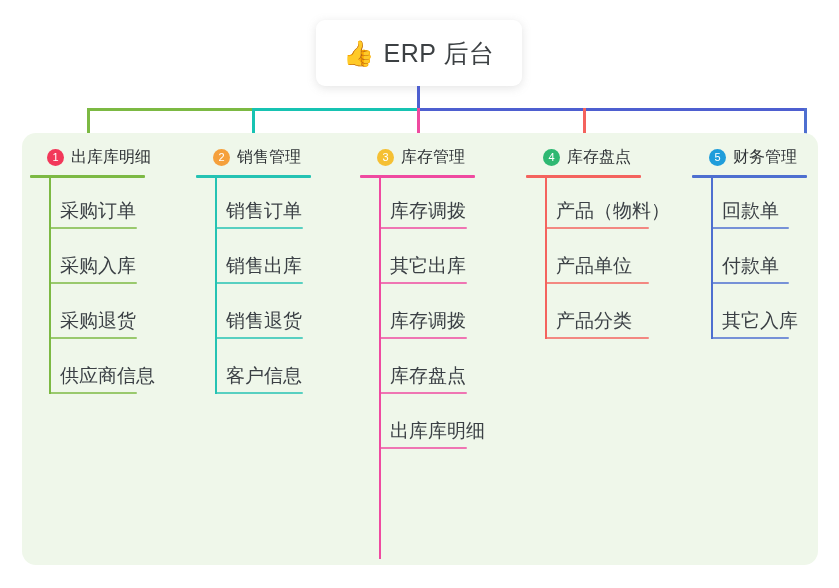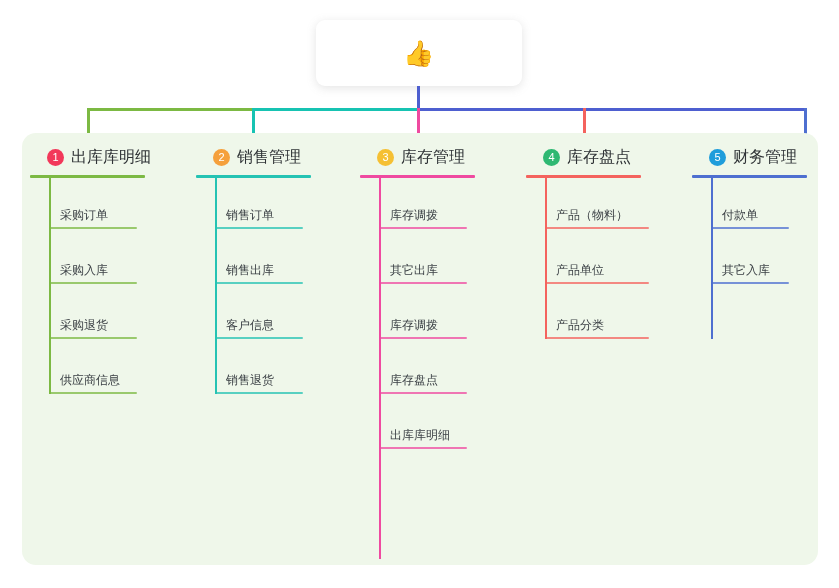--- a/index.html
+++ b/index.html
@@ -109,39 +109,40 @@
     width: 2px;
   }
   .leaf {
     position: relative;
     height: 55px;
   }
   .leaf-text {
     position: absolute;
     left: 30px;
     bottom: 9px;
-    font-size: 12px;
+    font-size: 19px;
     color: #3b4045;
     white-space: nowrap;
   }
   .leaf-rule {
     position: absolute;
     left: 19px;
     bottom: 4px;
     height: 2px;
     border-radius: 1px;
   }
 </style>
 </head>
 <body>
 
 <div id="canvas">
 
   <div class="root-node">
     <span class="root-emoji">👍</span>
+    <span class="root-label">ERP 后台</span>
   </div>
 
   <div class="conn" style="left:417px; top:86px; width:3px; height:24px; background:#4e5fd0;"></div>
 
   <div class="conn" style="left:87px; top:108px; width:167px; height:3px; background:#7cb943;"></div>
   <div class="conn" style="left:252px; top:108px; width:167px; height:3px; background:#17c3b2;"></div>
   <div class="conn" style="left:417px; top:108px; width:390px; height:3px; background:#4e5fd0;"></div>
 
   <div class="conn" style="left:87px; top:108px; width:3px; height:40px; background:#7cb943;"></div>
   <div class="conn" style="left:252px; top:108px; width:3px; height:40px; background:#17c3b2;"></div>
@@ -188,25 +189,25 @@
           <div class="stem" style="background: rgb(37, 195, 179); height: 216px;"></div>
           <div class="leaf">
             <span class="leaf-text">销售订单</span>
             <div class="leaf-rule" style="background: rgb(37, 195, 179); width: 88px; opacity: 0.75;"></div>
           </div>
           <div class="leaf">
             <span class="leaf-text">销售出库</span>
             <div class="leaf-rule" style="background: rgb(37, 195, 179); width: 88px; opacity: 0.75;"></div>
           </div>
           <div class="leaf">
+            <span class="leaf-text">销售退货</span>
+            <div class="leaf-rule" style="background: rgb(37, 195, 179); width: 88px; opacity: 0.75;"></div>
+          </div>
+          <div class="leaf">
             <span class="leaf-text">客户信息</span>
-            <div class="leaf-rule" style="background: rgb(37, 195, 179); width: 88px; opacity: 0.75;"></div>
-          </div>
-          <div class="leaf">
-            <span class="leaf-text">销售退货</span>
             <div class="leaf-rule" style="background: rgb(37, 195, 179); width: 88px; opacity: 0.75;"></div>
           </div>
         </div>
       </div>
       <div class="column" style="left: 360px;">
         <div class="col-head">
           <span class="badge" style="background: rgb(245, 192, 51);">3</span>
           <span class="col-title">库存管理</span>
         </div>
         <div class="col-rule" style="background: rgb(239, 74, 160); width: 115px; margin-left: 0px;"></div>
@@ -258,20 +259,24 @@
       </div>
       <div class="column" style="left: 692px;">
         <div class="col-head">
           <span class="badge" style="background: rgb(31, 157, 219);">5</span>
           <span class="col-title">财务管理</span>
         </div>
         <div class="col-rule" style="background: rgb(78, 111, 208); width: 115px; margin-left: 0px;"></div>
         <div class="leaves">
           <div class="stem" style="background: rgb(78, 111, 208); height: 161px;"></div>
           <div class="leaf">
+            <span class="leaf-text">回款单</span>
+            <div class="leaf-rule" style="background: rgb(78, 111, 208); width: 78px; opacity: 0.75;"></div>
+          </div>
+          <div class="leaf">
             <span class="leaf-text">付款单</span>
             <div class="leaf-rule" style="background: rgb(78, 111, 208); width: 78px; opacity: 0.75;"></div>
           </div>
           <div class="leaf">
             <span class="leaf-text">其它入库</span>
             <div class="leaf-rule" style="background: rgb(78, 111, 208); width: 78px; opacity: 0.75;"></div>
           </div>
         </div>
       </div>
     </div>

